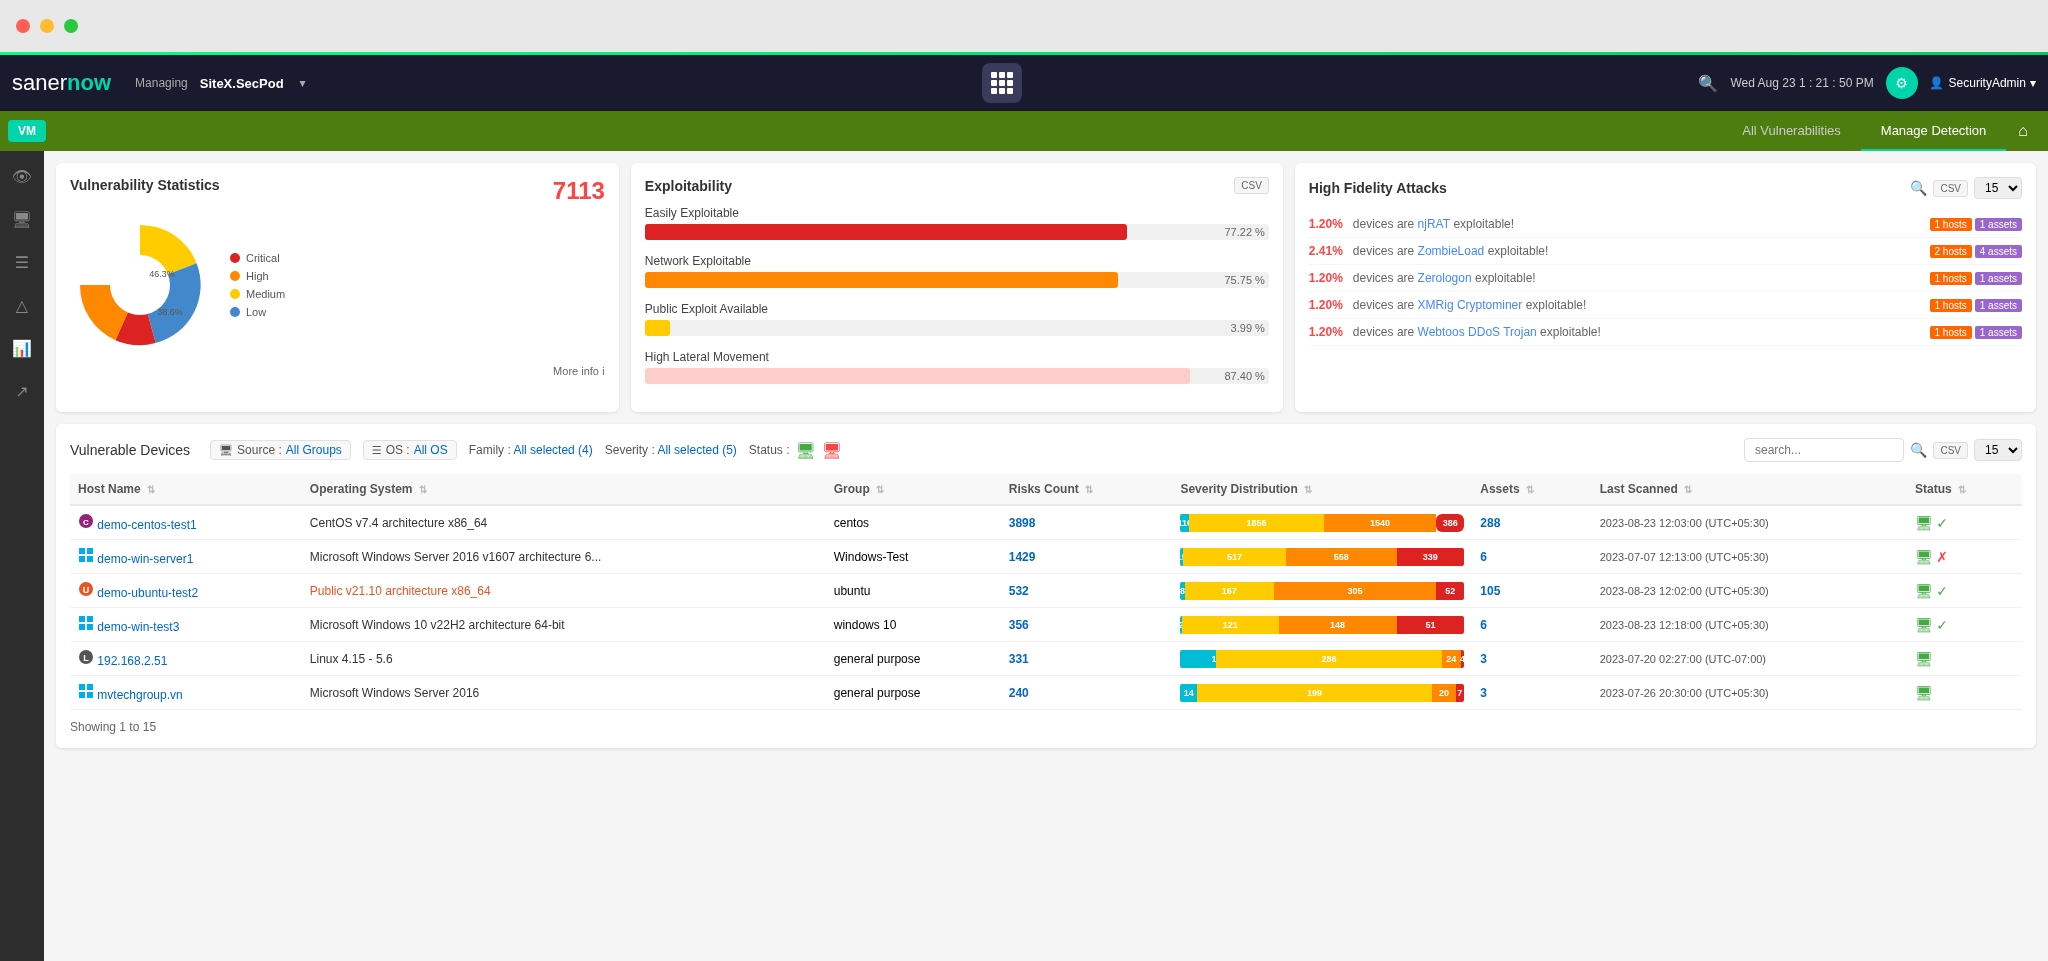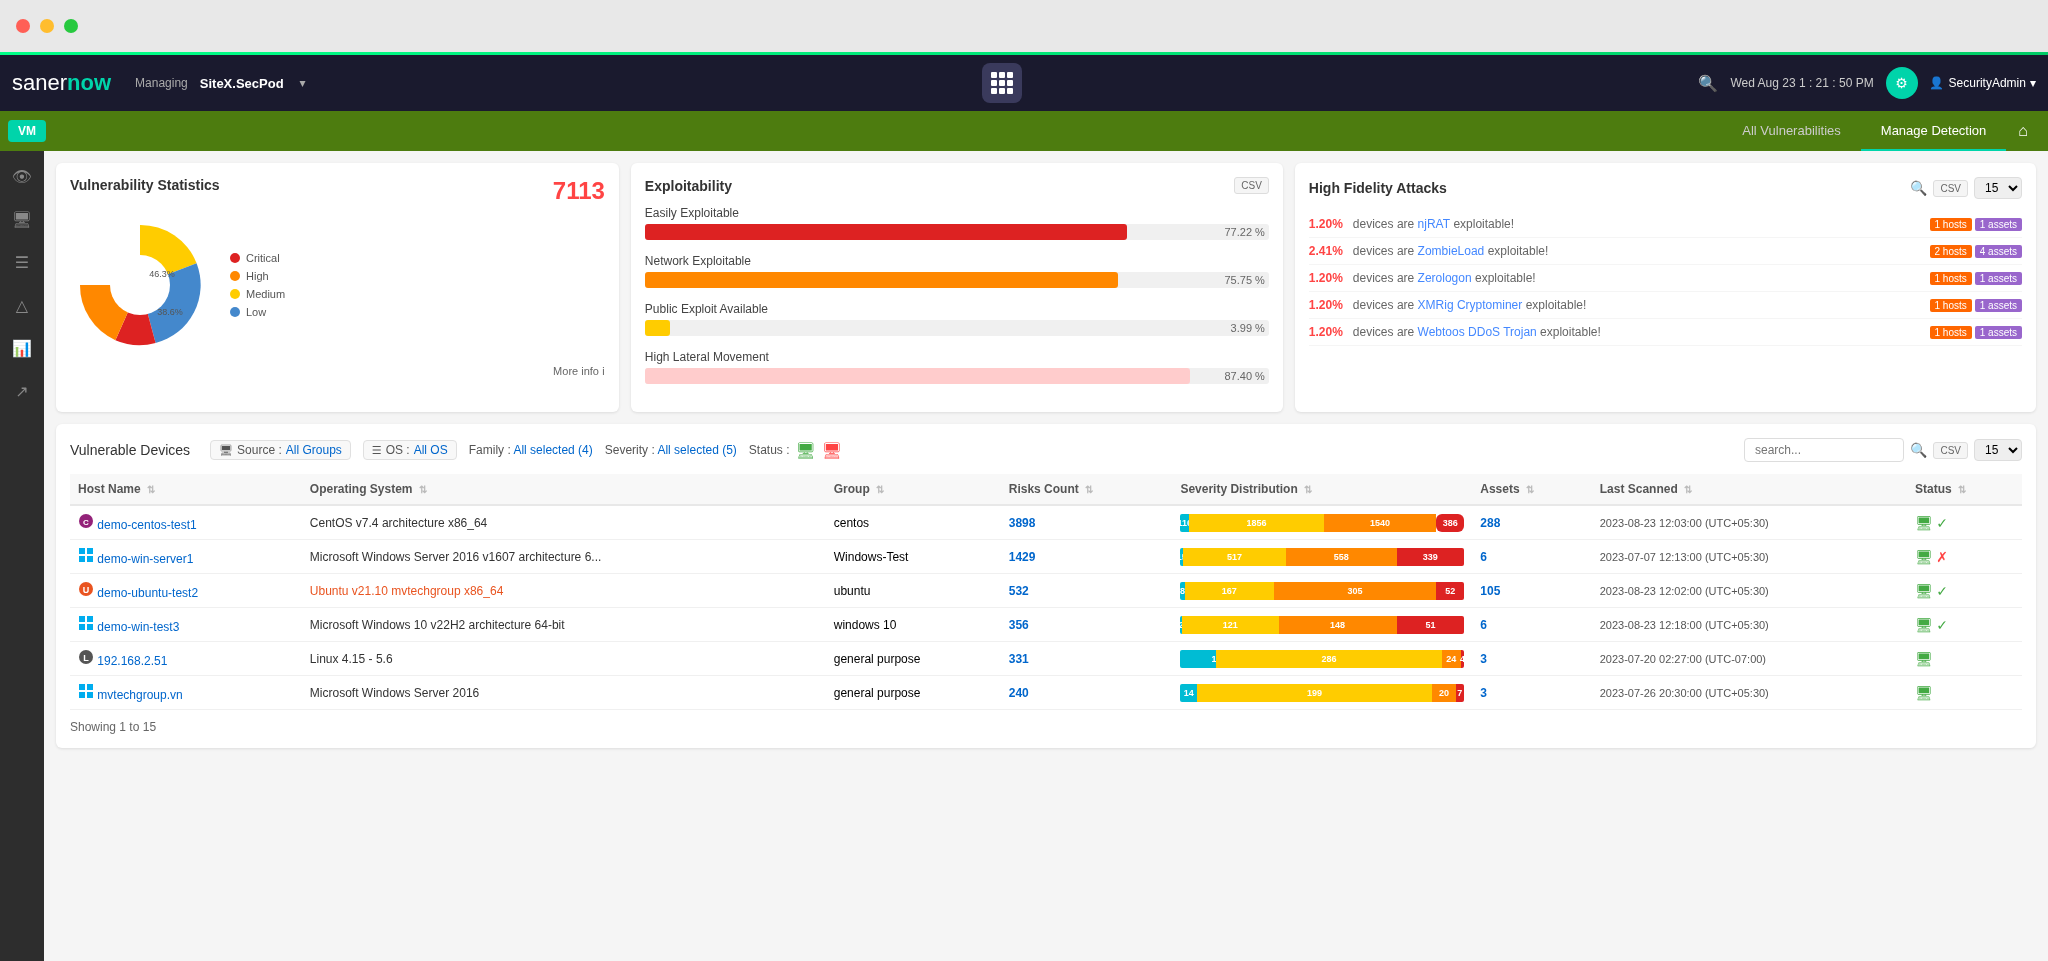--- a/index.html
+++ b/index.html
@@ -593,21 +593,21 @@
     <td><span style="color:#44aa44; font-size:14px;">🖥</span> <span style="color:#ff4444; font-size:14px;">✗</span></td>
   </tr>
             <tr>
     <td>
       <span><svg width="16" height="16" viewBox="0 0 16 16">
                     <circle cx="8" cy="8" r="7" fill="#e95420"></circle>
                     <text x="8" y="12" text-anchor="middle" fill="white" font-size="9" font-weight="bold">U</text>
                   </svg></span>
       <a class="host-link">demo-ubuntu-test2</a>
     </td>
-    <td style="color:#e95420">Ubuntu v21.10 mvtechgroup x86_64</td>
+    <td style="color:#e95420">Public v21.10 architecture x86_64</td>
     <td>ubuntu</td>
     <td><span class="risk-count">532</span></td>
     <td>
       <div class="sev-bar">
         <div class="sev-seg sev-critical" style="width:1.5%;">8</div>
         <div class="sev-seg sev-high" style="width:31.4%;">167</div>
         <div class="sev-seg sev-medium" style="width:57.3%;">305</div>
         <div class="sev-seg sev-low" style="width:9.8%;">52</div>
       </div>
     </td>

